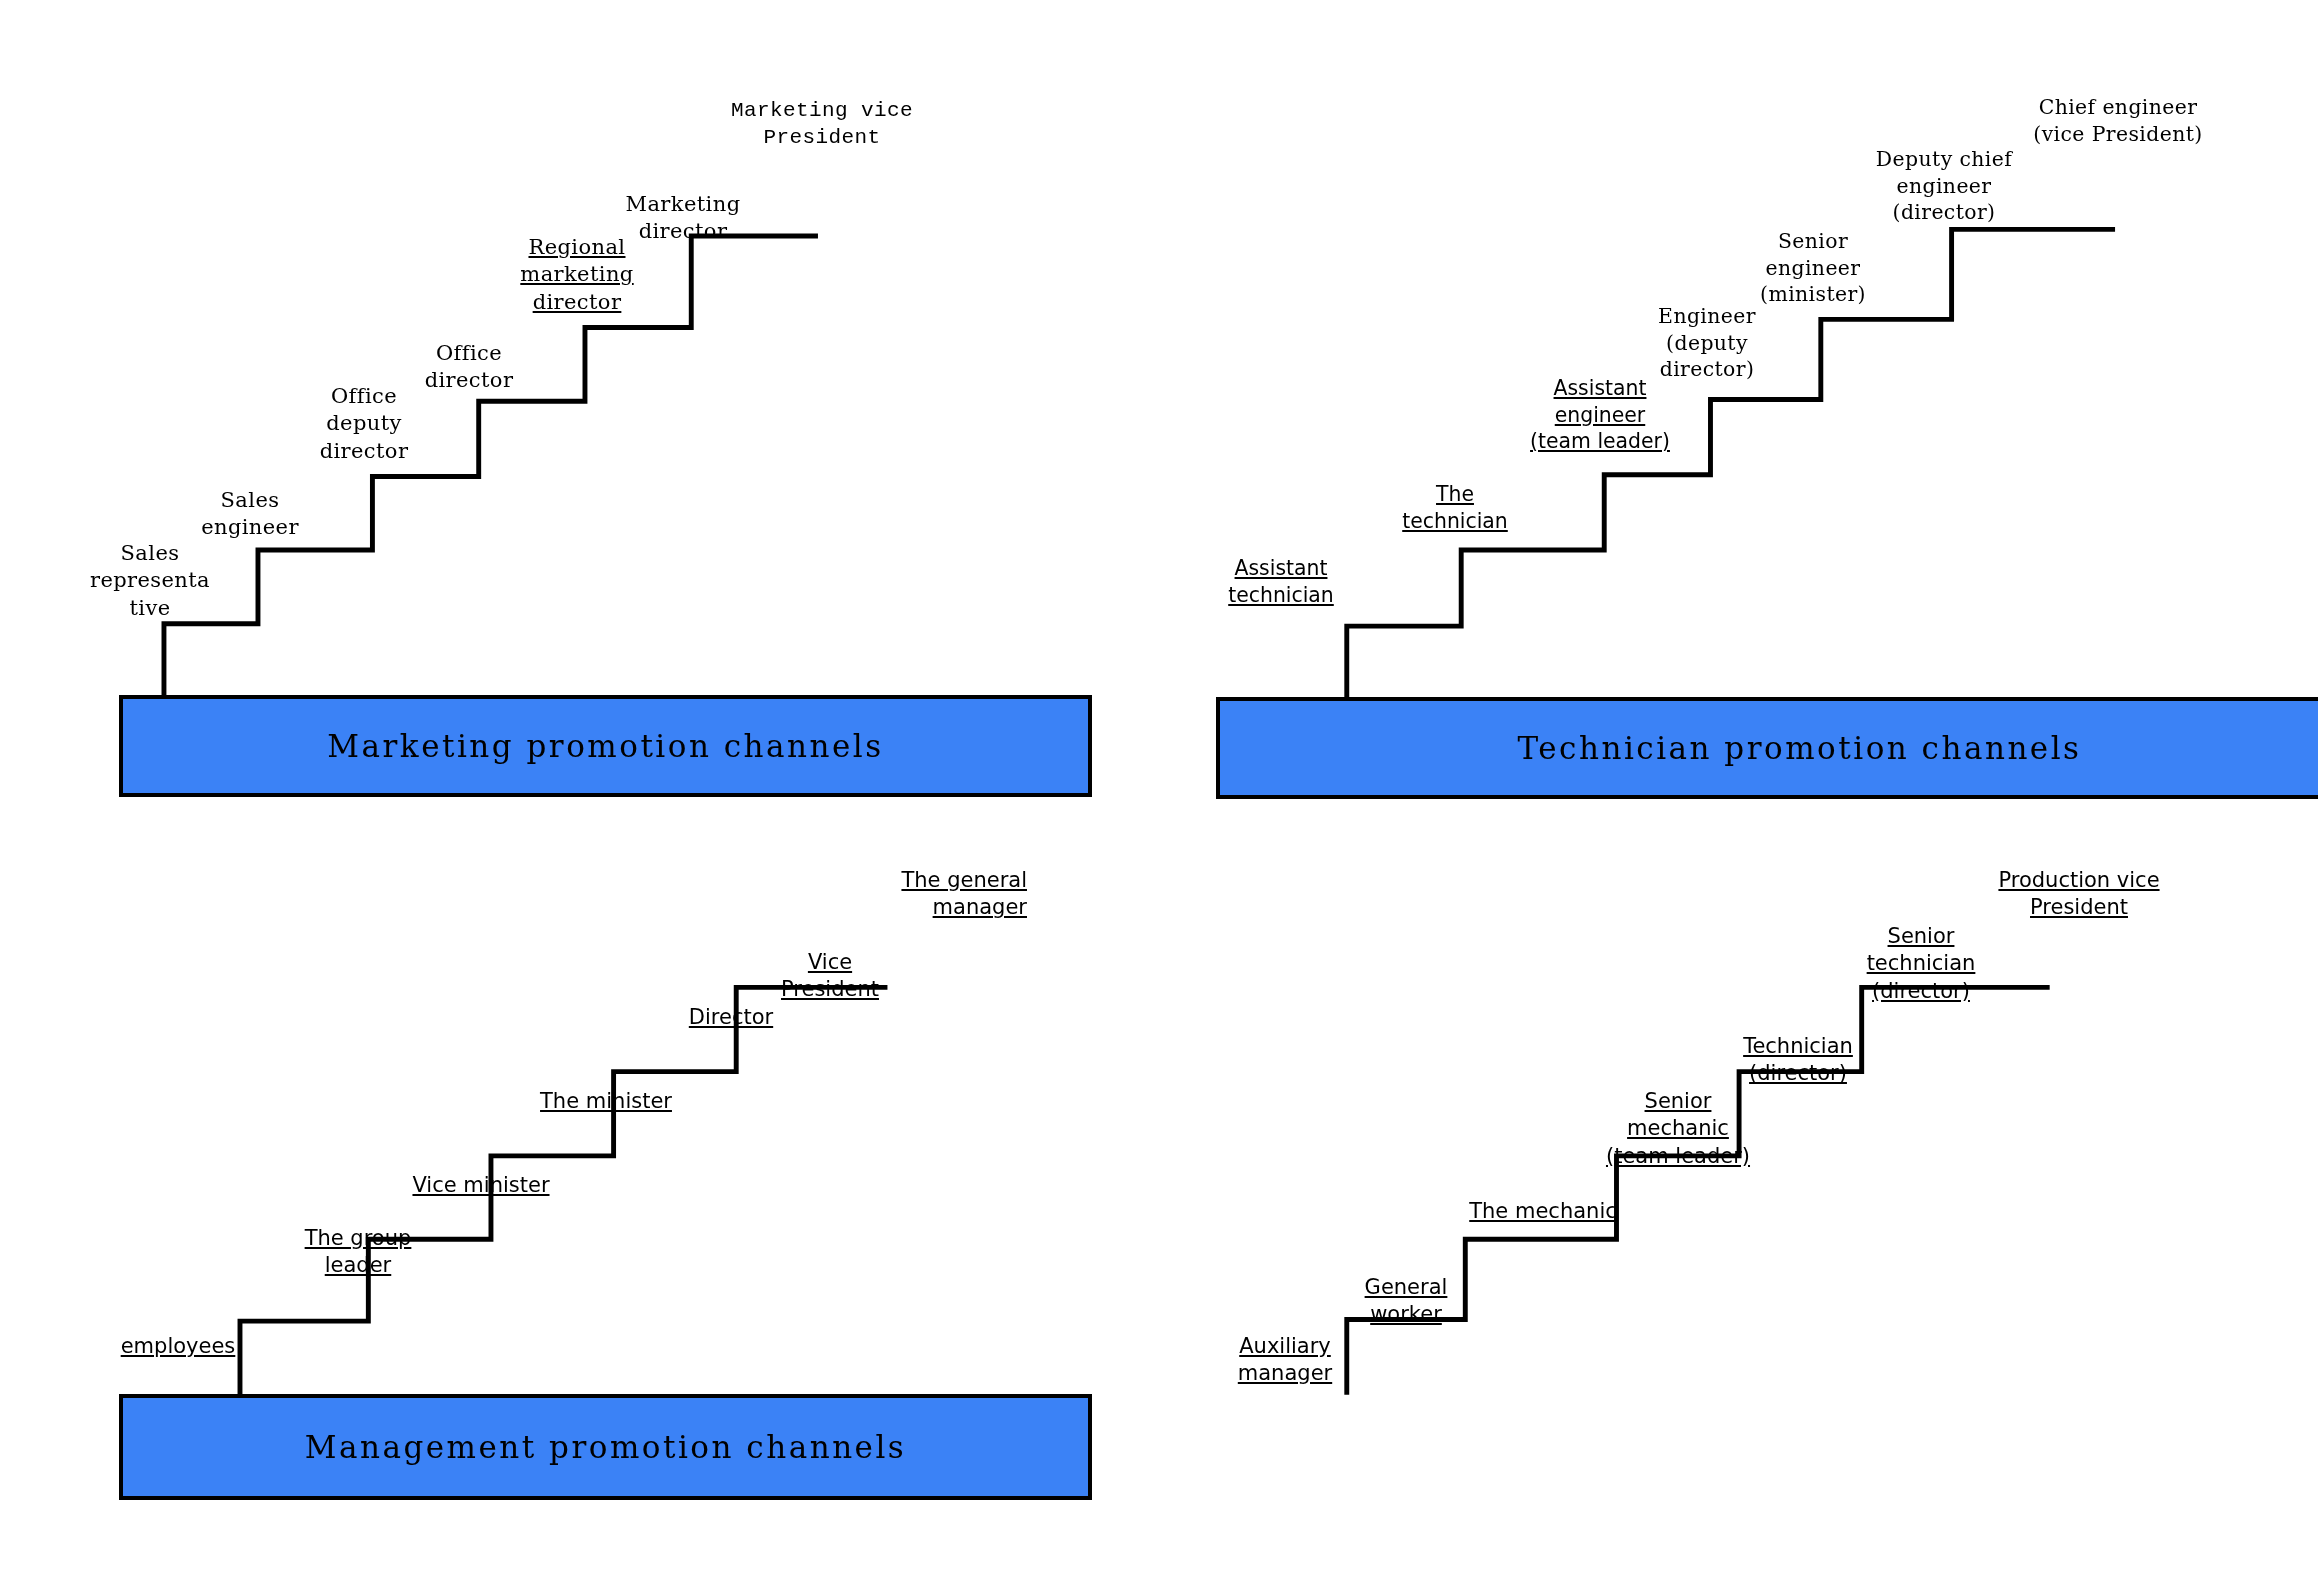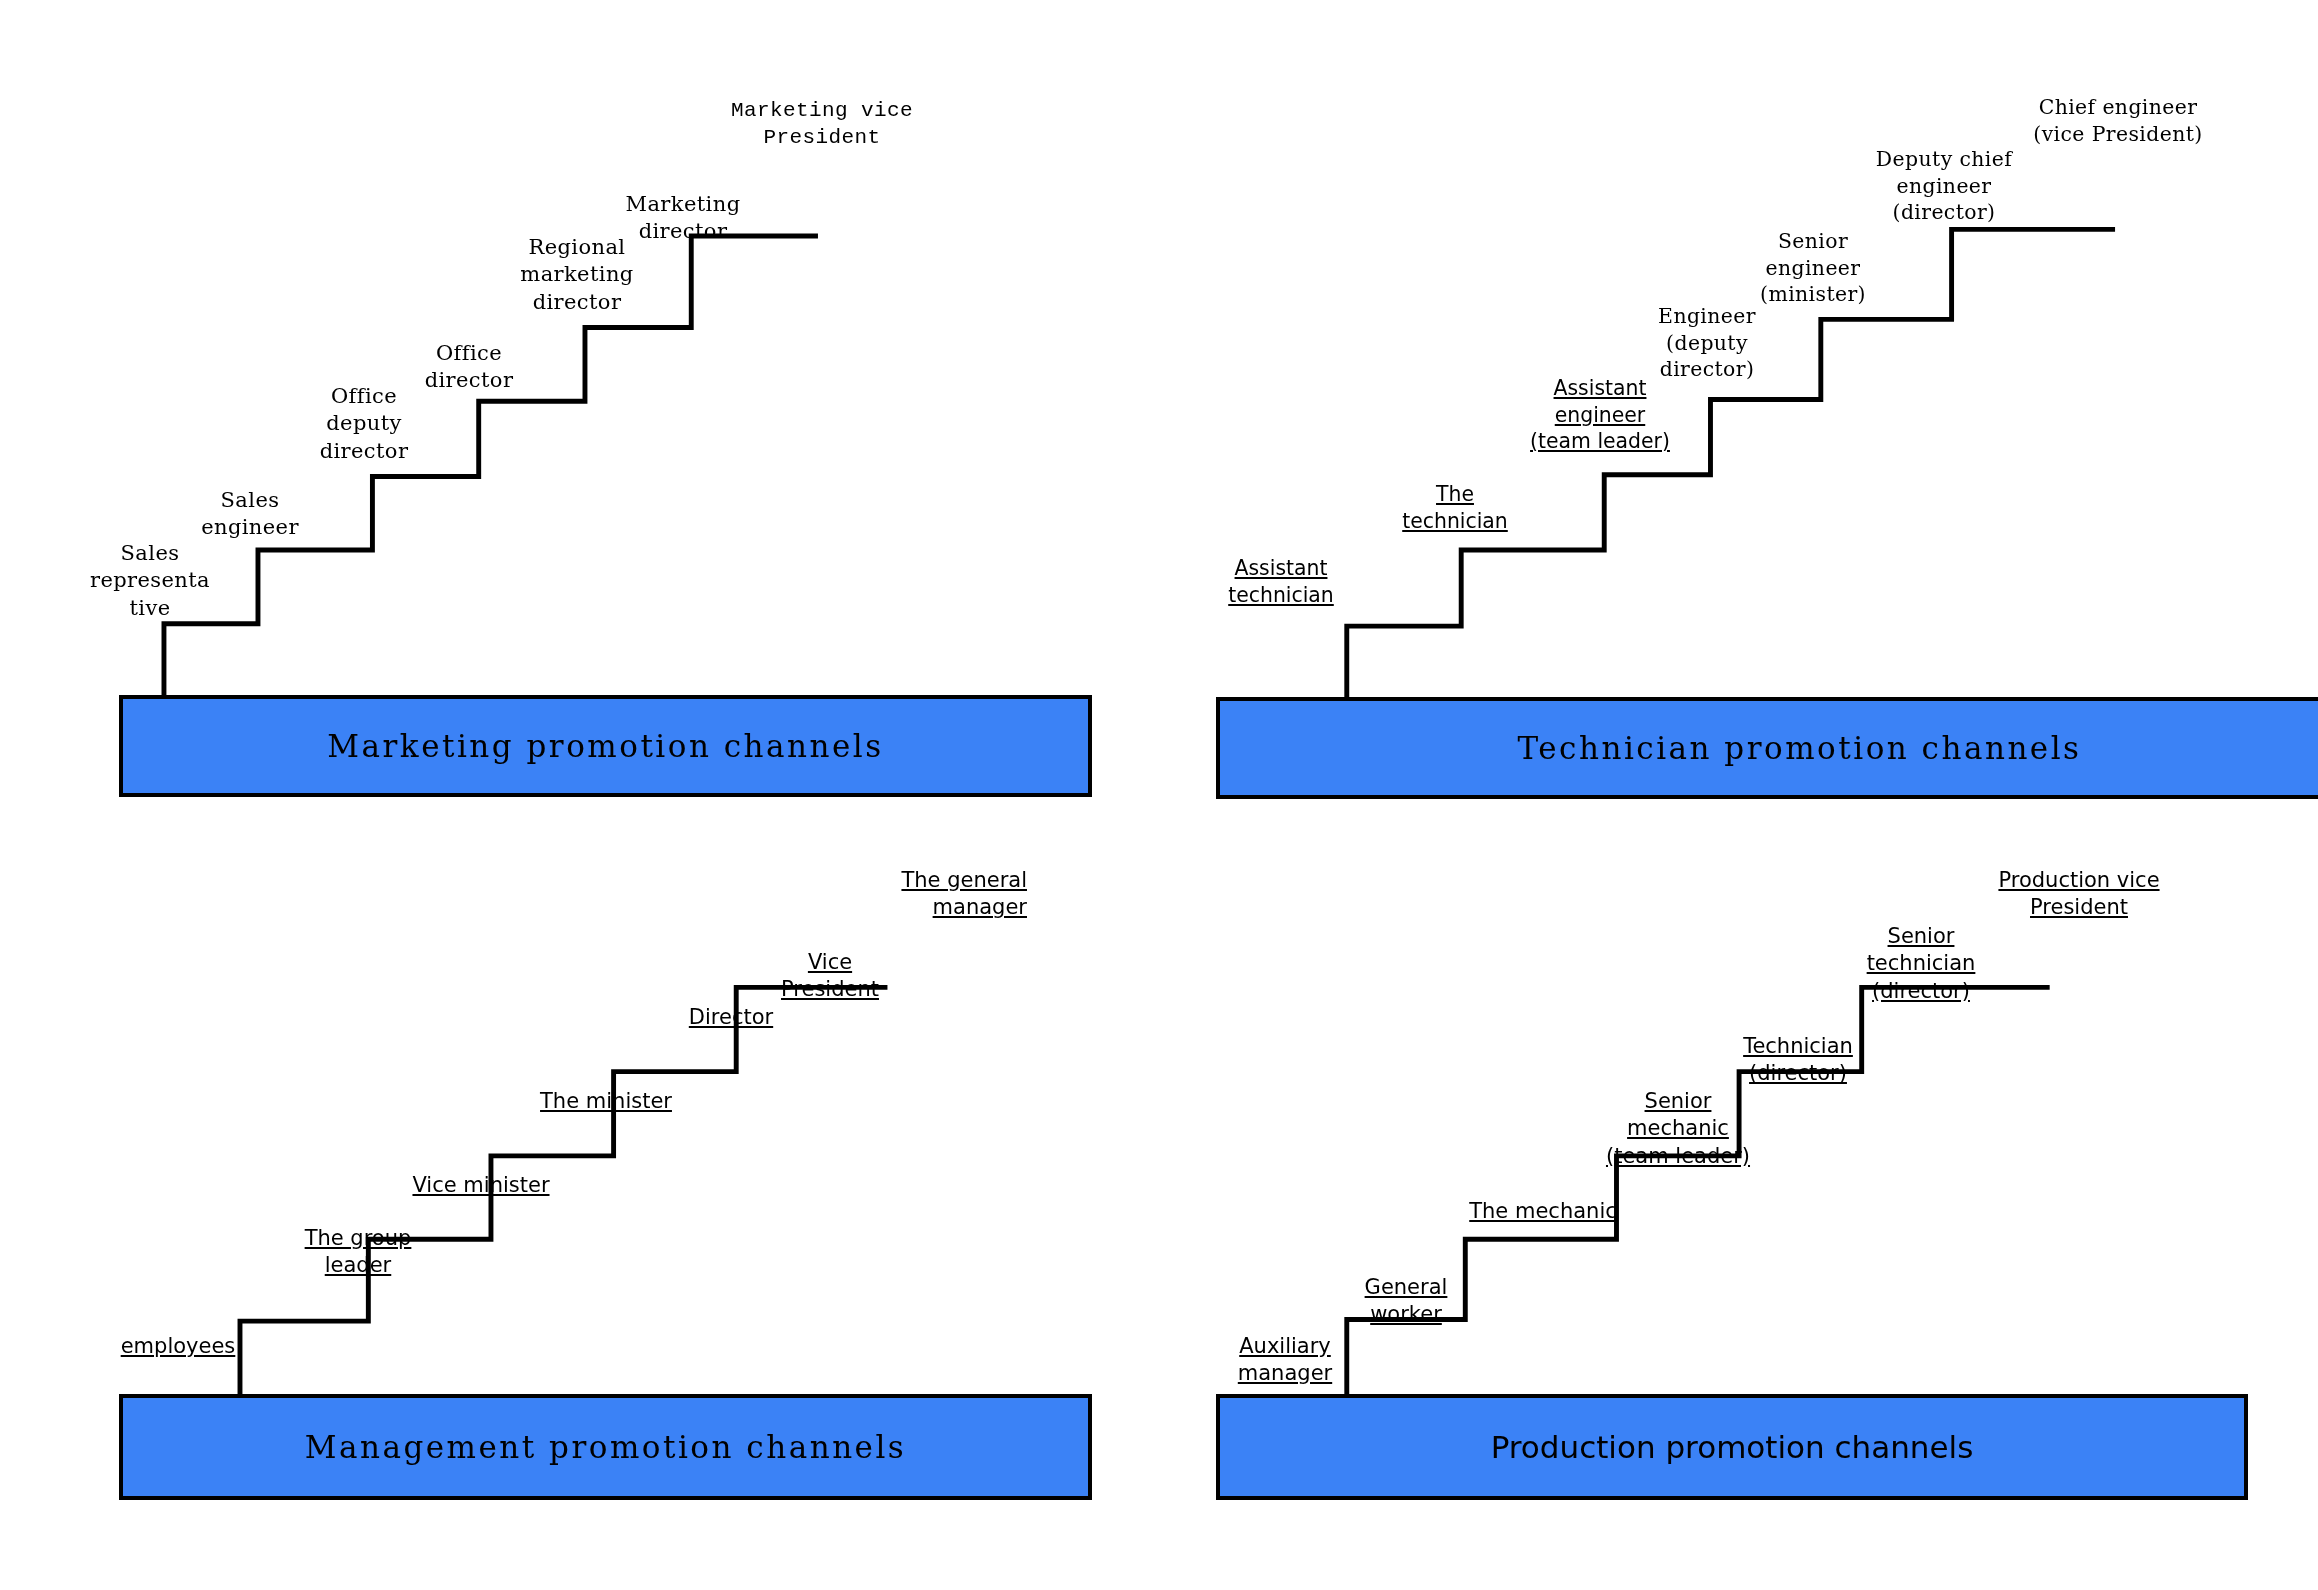--- a/index.html
+++ b/index.html
@@ -50,21 +50,21 @@
   <div class="step-label serif-mono" style="left:31px;top:466px;font-size:21px;width:123px;">Sales
 representa
 tive</div>
   <div class="step-label serif-mono" style="left:131px;top:413px;font-size:21px;width:123px;">Sales
 engineer</div>
   <div class="step-label serif-mono" style="left:245px;top:309px;font-size:21px;width:139px;">Office
 deputy
 director</div>
   <div class="step-label serif-mono" style="left:350px;top:266px;font-size:21px;width:139px;">Office
 director</div>
-  <div class="step-label serif-mono" style="left:458px;top:160px;font-size:21px;width:155px;">Regional
+  <div class="step-label serif-mono" style="left:458px;top:160px;font-size:21px;width:155px;text-decoration:underline;">Regional
 marketing
 director</div>
   <div class="step-label serif-mono" style="left:564px;top:117px;font-size:21px;width:155px;">Marketing
 director</div>
   <div class="step-label serif-mono" style="left:703px;top:23px;font-size:21px;width:204px;font-family:Liberation Mono, monospace;">Marketing vice
 President</div>
 
   <div class="title-box" style="left:0px;top:621px;width:973px;height:102px;">
     <span class="title-text title-serif">Marketing promotion channels</span>
   </div>
@@ -143,17 +143,14 @@
 mechanic
 (team leader)</div>
   <div class="step-label sans" style="left:582px;top:170px;font-size:21px;width:155px;">Technician
 (director)</div>
   <div class="step-label sans" style="left:705px;top:60px;font-size:21px;width:155px;">Senior
 technician
 (director)</div>
   <div class="step-label sans" style="left:863px;top:4.1px;font-size:21px;width:229px;">Production vice
 President</div>
 
-  <div class="title-box" style="left:0px;top:531px;width:1032px;height:106px;">
-    <span class="title-text title-sans">Production promotion channels</span>
-  </div>
 </div>
 
 
 </body></html>

